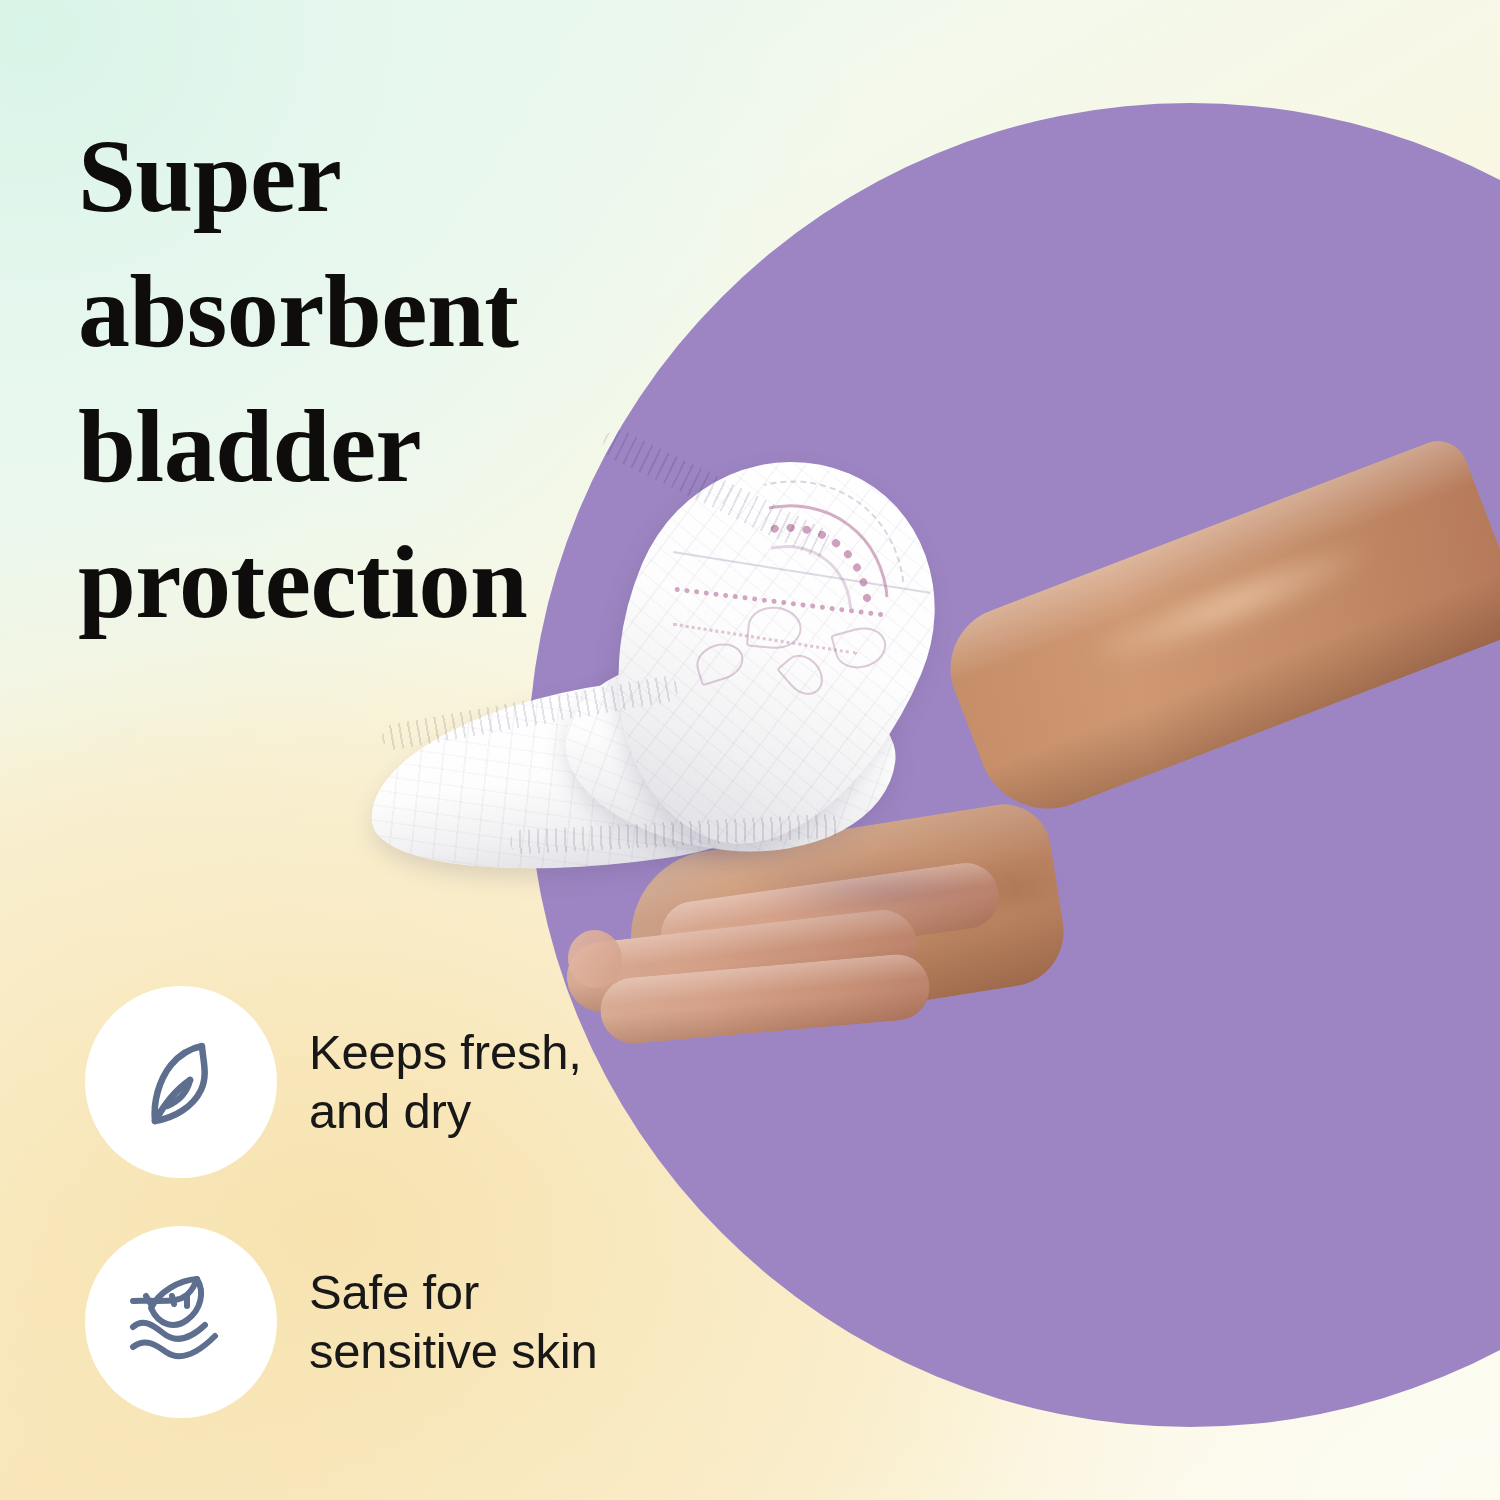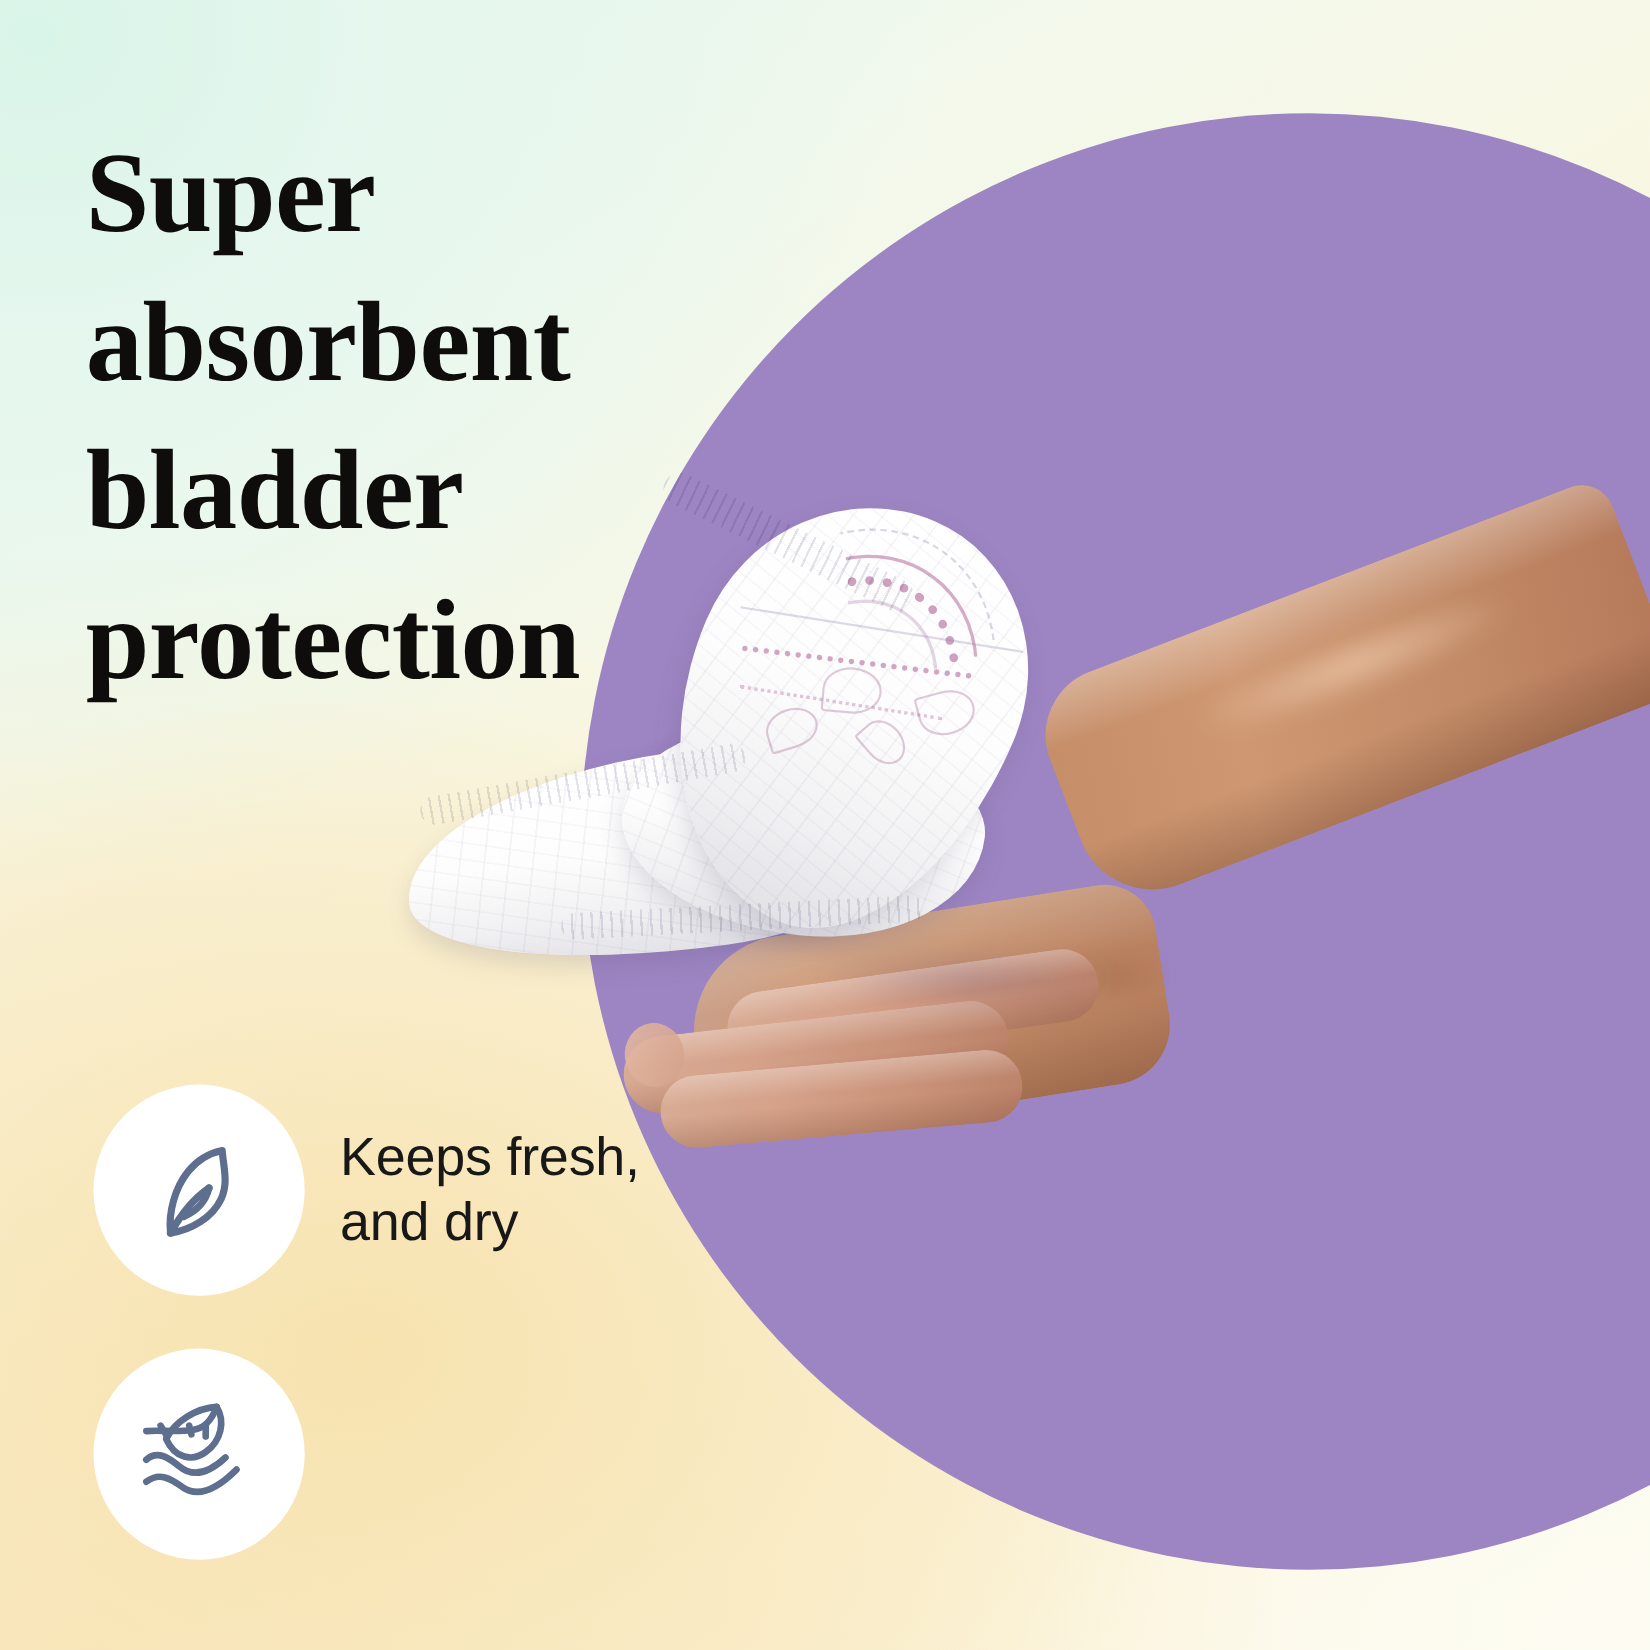--- a/index.html
+++ b/index.html
@@ -359,16 +359,18 @@
 
             <path d="M21 26 L27 36"></path>
             <path d="M47 26 L49 34"></path>
             <path d="M62 26 L62 36"></path>
 
             <path d="M8 57 C18 48 28 55 38 63 C50 73 64 70 80 55"></path>
             <path d="M8 77 C20 68 30 74 41 82 C54 91 70 86 90 66"></path>
           </svg>
         </span>
       </div>
+      <div class="feature-label" style="color: rgb(25, 24, 24);">Safe for
+sensitive skin</div>
     </div>
 
   </div>
 </div>
 
 </body></html>

